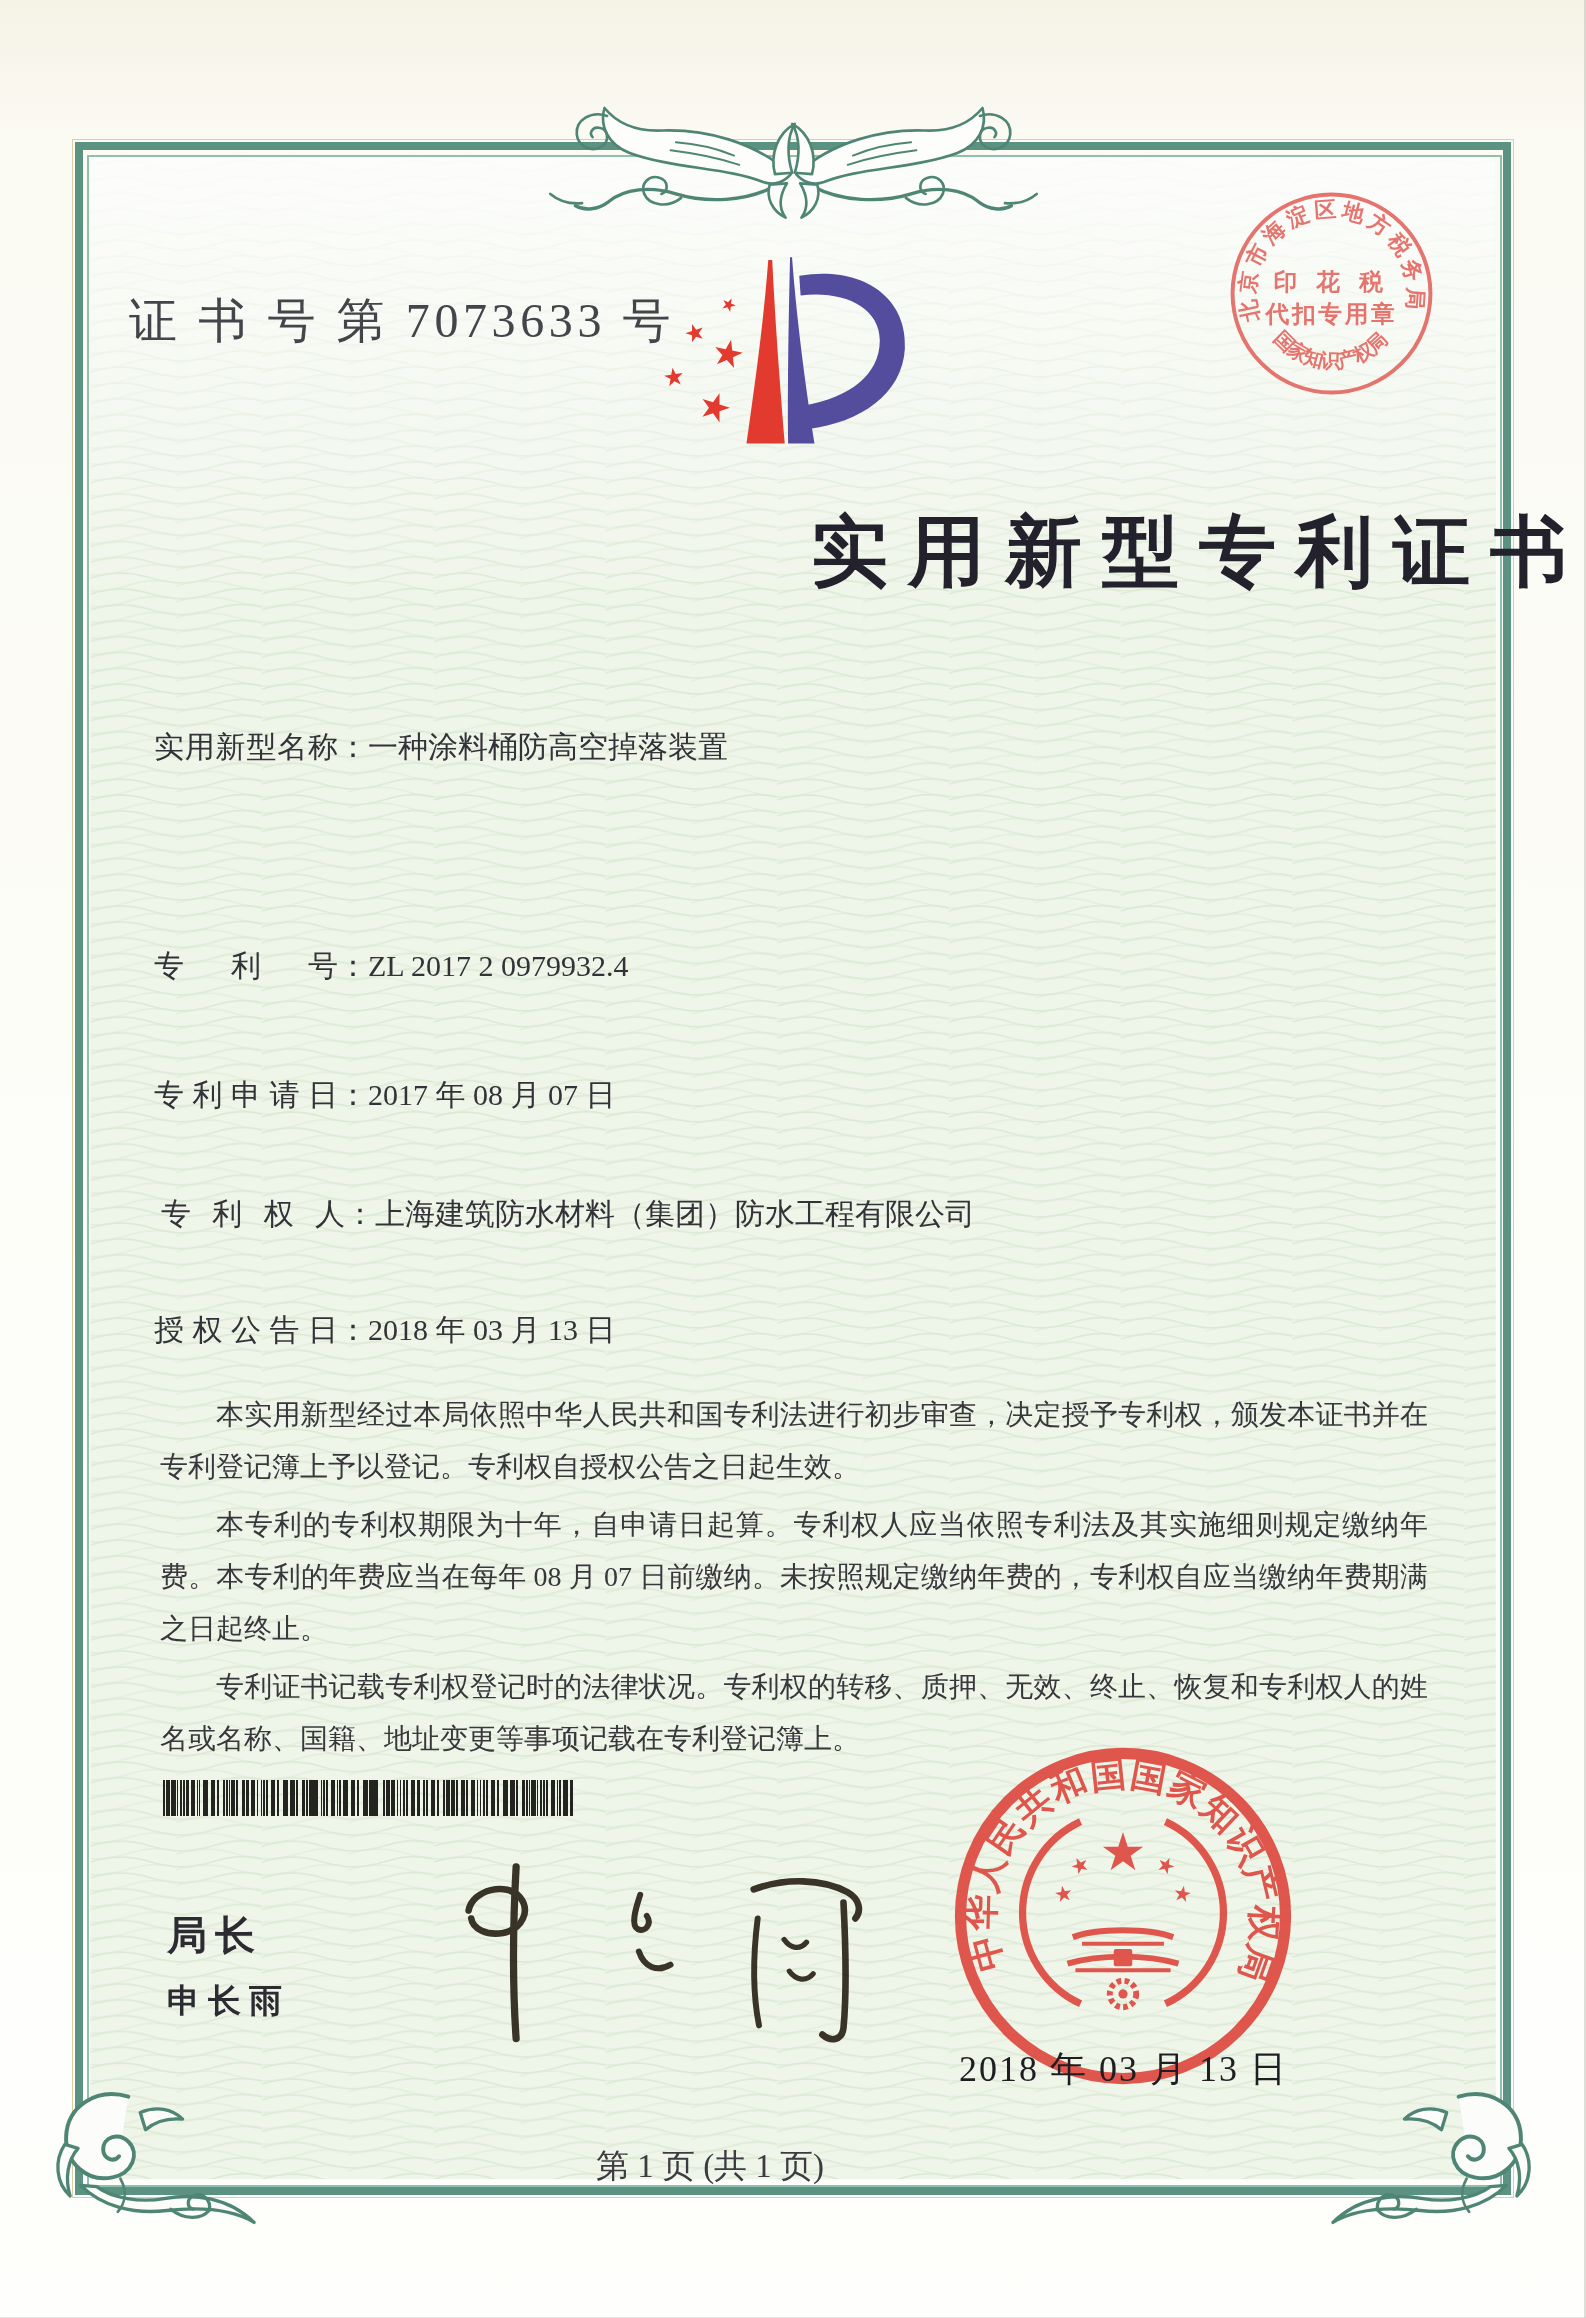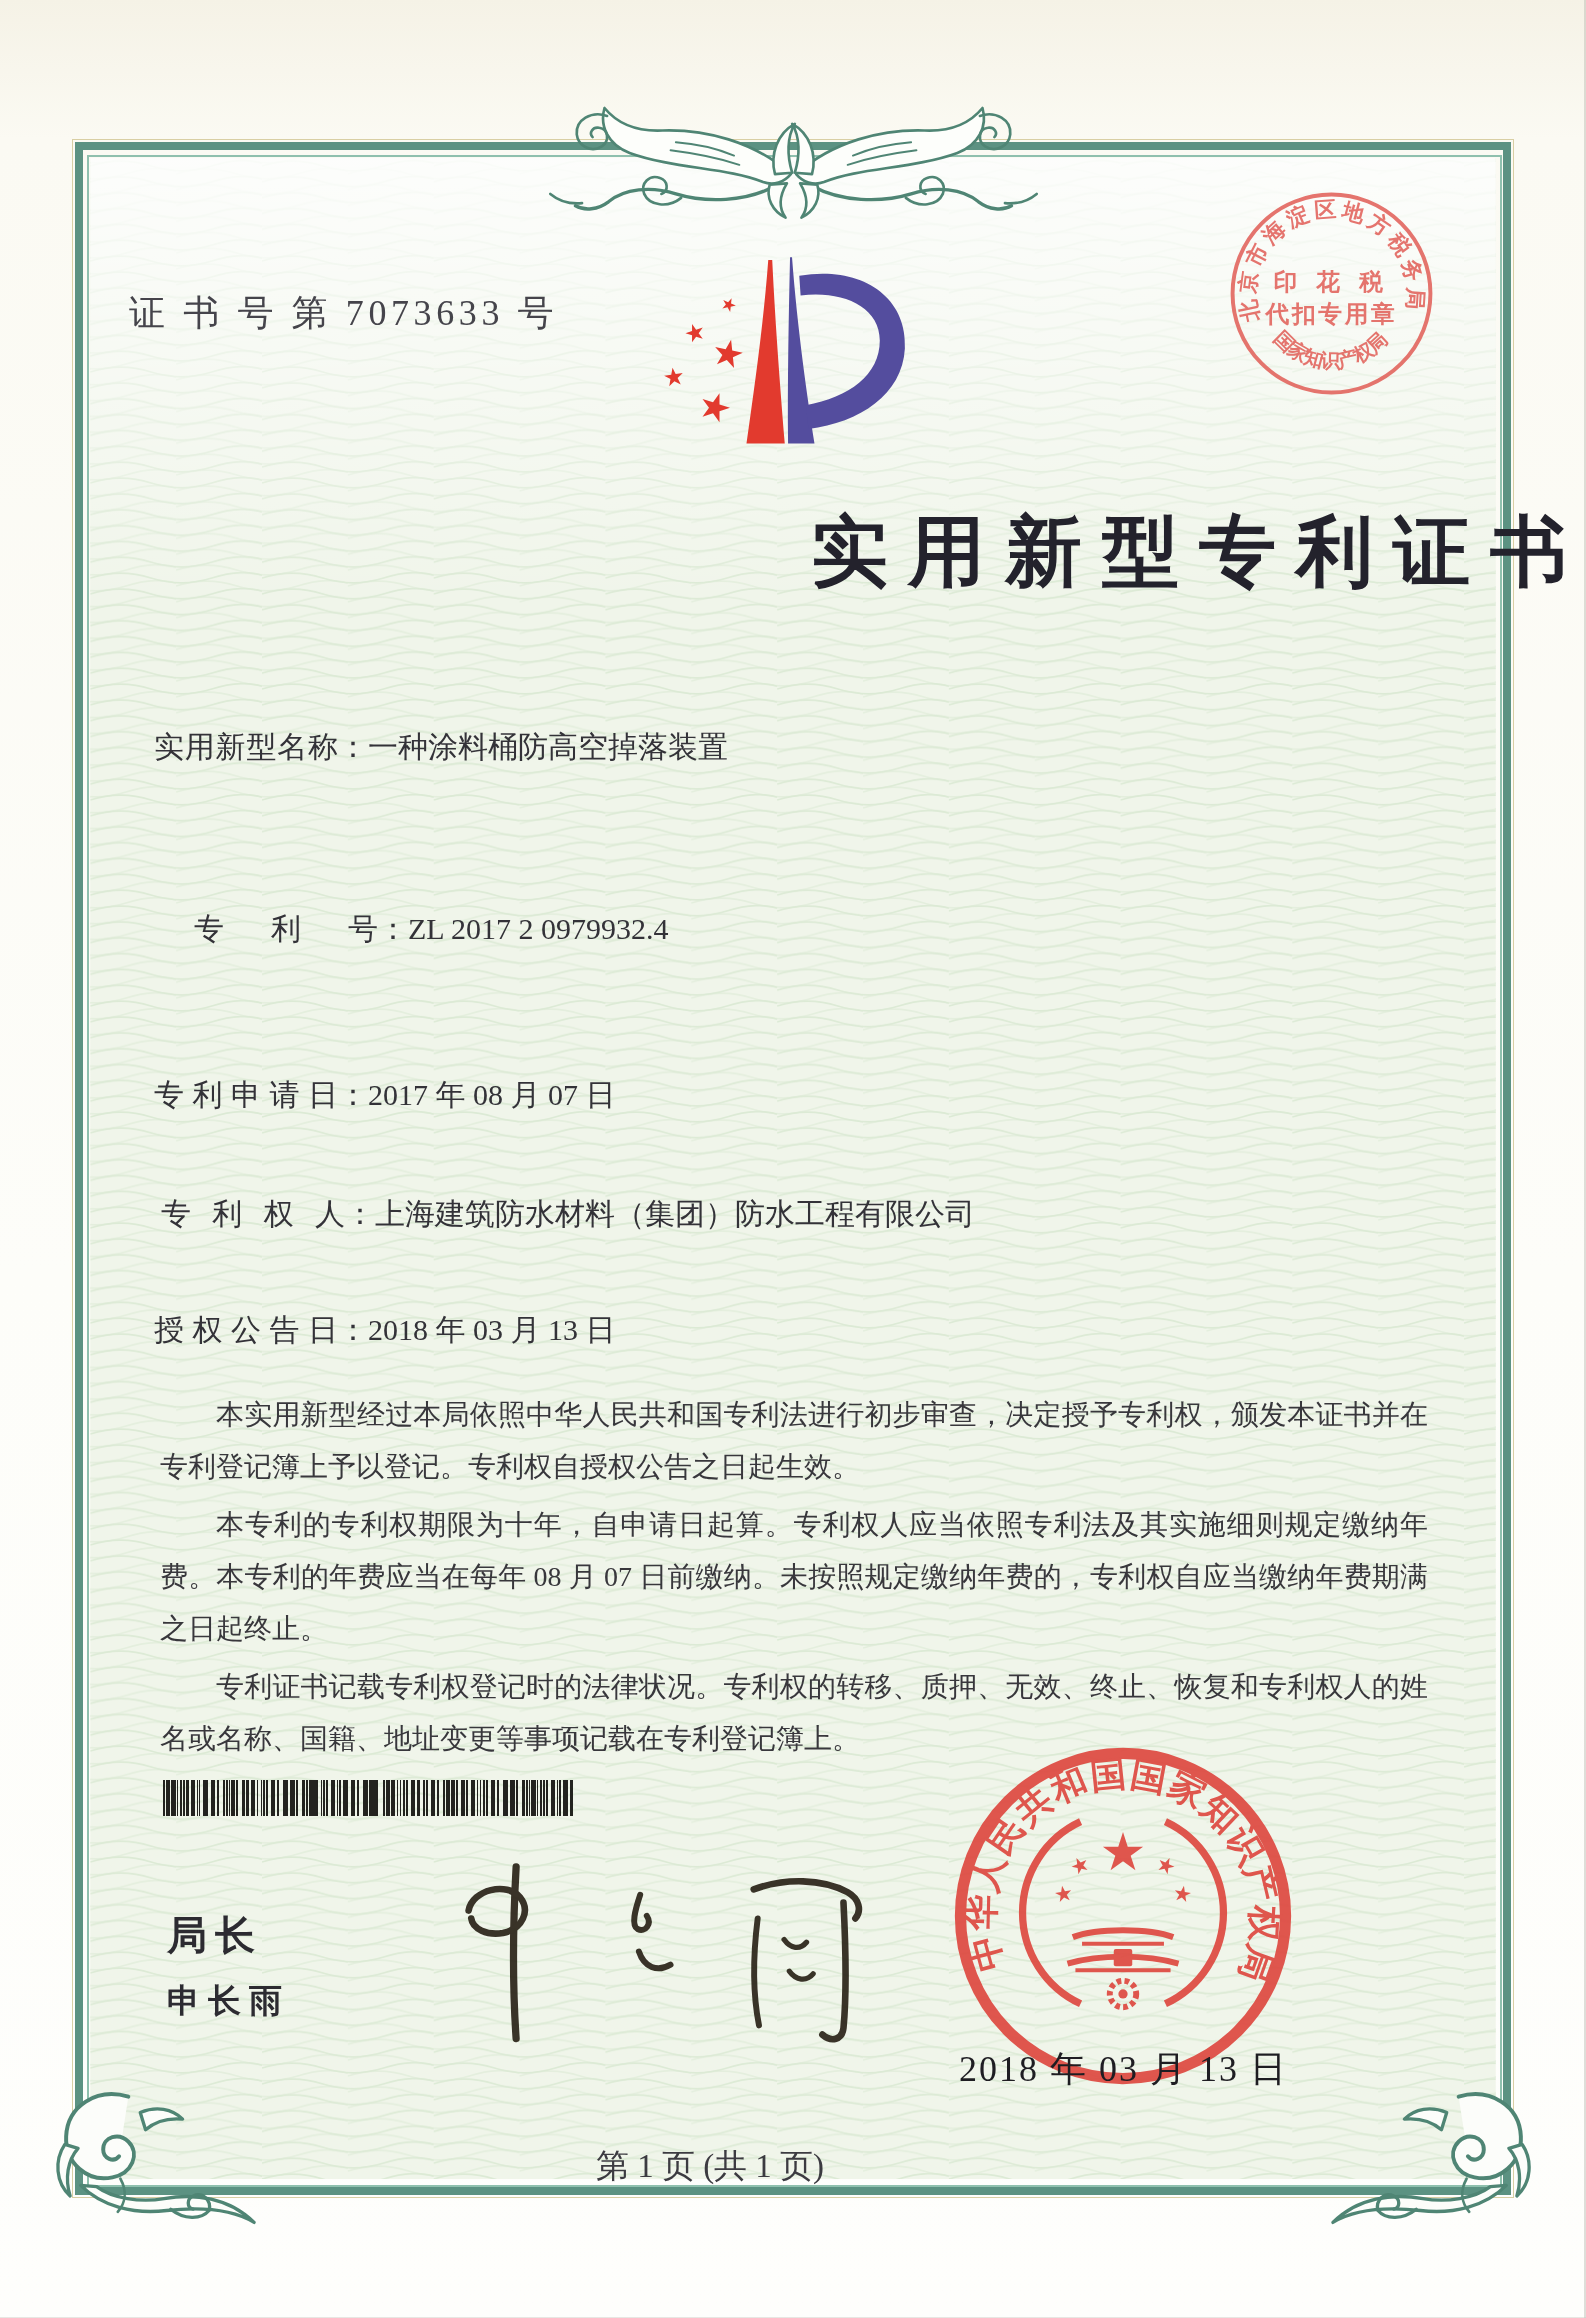--- a/index.html
+++ b/index.html
@@ -9,26 +9,26 @@
     font-family:"Liberation Serif","DejaVu Serif",serif;
     color:#2f2e34;
   }
   .abs{position:absolute;}
   
   .frame-band{left:75px;top:142px;width:1420px;height:2037px;border:8.6px solid #5c9282;z-index:1;}
   .frame-band:after{content:"";position:absolute;inset:-10.6px;border:1.3px solid #d9cfa4;}
   .frame-line{left:87px;top:155px;width:1411px;height:2028px;border:2px solid #8fc0ae;z-index:1;}
   .waves{left:90px;top:158px;z-index:0;}
   
-  .cert-no{left:129px;top:289px;font-size:36px;letter-spacing:4.6px;color:#45444b;z-index:3;}
+  .cert-no{left:129px;top:289px;font-size:48px;letter-spacing:4.6px;color:#45444b;z-index:3;}
   .title{left:0;width:1587px;top:501px;margin:0;text-align:right;font-size:77px;font-weight:700;
          letter-spacing:20px;color:#23222c;z-index:3;}
   .row{left:154px;width:1282px;font-size:30px;color:#333238;z-index:3;white-space:nowrap;}
   .row .lab{display:inline-block;width:184px;text-align:justify;text-align-last:justify;vertical-align:bottom;}
-  .row-0{top:727px;} .row-1{top:844px;} .row-2{top:909px;margin-left:40px;}
+  .row-0{top:727px;} .row-1{top:844px;} .row-2{top:946px;}
   .row-3{top:1075px;} .row-4{top:1194px;margin-left:7px;} .row-5{top:1310px;}
   .paras{left:154px;top:1383px;width:1280px;font-size:28px;line-height:52px;
          text-align:justify;color:#38373c;z-index:3;}
   .paras p{margin:6px;text-indent:2em;}
   .barcode{left:163px;top:1780px;width:410px;height:36px;z-index:3;
     background:
       repeating-linear-gradient(90deg,#23231f 0 2px,transparent 2px 3.3px,#23231f 3.3px 4.6px,transparent 4.6px 8px,#23231f 8px 12px,transparent 12px 14px,#23231f 14px 15px,transparent 15px 20px),
       repeating-linear-gradient(90deg,#23231f 0 1.3px,transparent 1.3px 4px,transparent 4px 5.3px,#23231f 5.3px 7.3px,transparent 7.3px 11.2px,#23231f 11.2px 12.6px,transparent 12.6px 17px,#23231f 17px 18.5px,transparent 18.5px 24.4px);
   }
   .director-label{left:167px;top:1908px;font-size:40px;letter-spacing:8px;color:#2c2b31;

